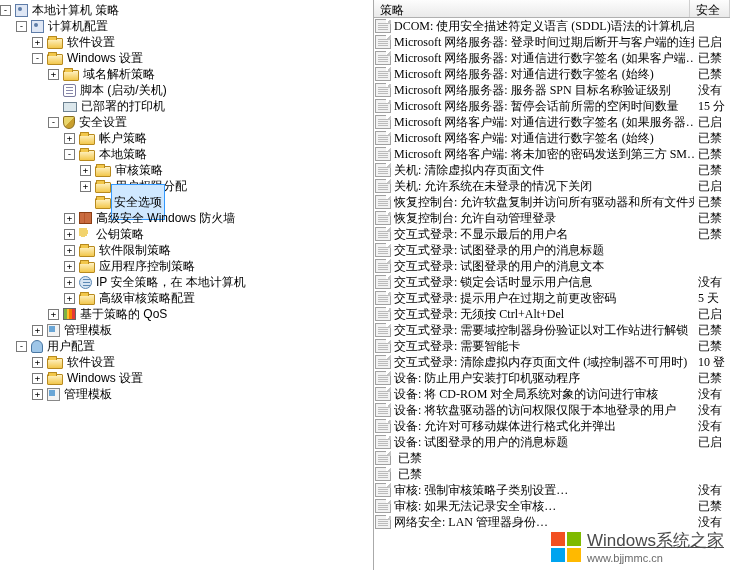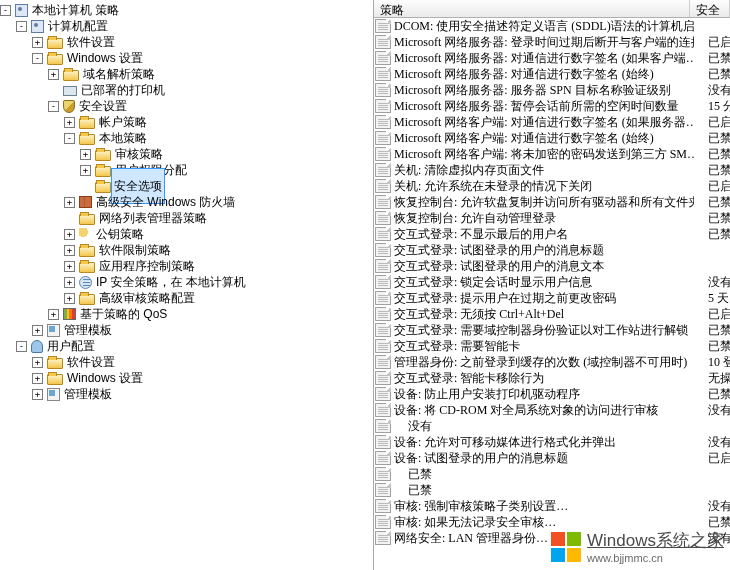--- a/index.html
+++ b/index.html
@@ -165,21 +165,21 @@
   white-space:nowrap;
   align-items:center;
 }
 .lrow .licon {
   width:16px;height:14px;display:inline-block;margin:0 3px 0 1px;position:relative;
 }
 .licon-doc { background:#f3f3f3;border:1px solid #a0a0a0; }
 .licon-doc::after{content:"";position:absolute;left:2px;top:3px;right:2px;height:1px;background:#bbb;box-shadow:0 2px 0 #bbb,0 4px 0 #bbb,0 6px 0 #bbb;}
 .licon-doc::before{content:"";position:absolute;right:-1px;top:-1px;width:5px;height:5px;background:linear-gradient(135deg,#fff 50%,#c5c5c5 50%);}
 .lrow .c1 { width:300px; overflow:hidden; text-overflow:clip; }
-.lrow .c2 { flex:1; overflow:hidden; padding-left:4px;margin-left:10px; }
+.lrow .c2 { flex:1; overflow:hidden; padding-left:4px; }
 
 
 .watermark {
   position:absolute;
   right:6px; bottom:6px;
   display:flex; align-items:center;
   font-family: "Segoe UI", Arial, sans-serif;
   color:#4a4a4a;
   pointer-events:none;
 }
@@ -225,20 +225,26 @@
         </div>
         <div class="row">
           <span class="indent" style="width: 48px;"></span>
           <span class="toggle">+</span>
           <span class="icon icon-folder"></span>
           <span class="label">域名解析策略</span>
         </div>
         <div class="row">
           <span class="indent" style="width: 48px;"></span>
           <span class="toggle blank"></span>
+          <span class="icon icon-scroll"></span>
+          <span class="label">脚本 (启动/关机)</span>
+        </div>
+        <div class="row">
+          <span class="indent" style="width: 48px;"></span>
+          <span class="toggle blank"></span>
           <span class="icon icon-printer"></span>
           <span class="label">已部署的打印机</span>
         </div>
         <div class="row">
           <span class="indent" style="width: 48px;"></span>
           <span class="toggle">-</span>
           <span class="icon icon-shield"></span>
           <span class="label">安全设置</span>
         </div>
         <div class="row">
@@ -269,26 +275,20 @@
           <span class="indent" style="width: 80px;"></span>
           <span class="toggle blank"></span>
           <span class="icon icon-folder"></span>
           <span class="label">安全选项</span>
         </div>
         <div class="row">
           <span class="indent" style="width: 64px;"></span>
           <span class="toggle">+</span>
           <span class="icon icon-wall"></span>
           <span class="label">高级安全 Windows 防火墙</span>
-        </div>
-        <div class="row">
-          <span class="indent" style="width: 64px;"></span>
-          <span class="toggle blank"></span>
-          <span class="icon icon-folder"></span>
-          <span class="label">网络列表管理器策略</span>
         </div>
         <div class="row">
           <span class="indent" style="width: 64px;"></span>
           <span class="toggle">+</span>
           <span class="icon icon-key"></span>
           <span class="label">公钥策略</span>
         </div>
         <div class="row">
           <span class="indent" style="width: 64px;"></span>
           <span class="toggle">+</span>
@@ -457,40 +457,36 @@
           <span class="c1">交互式登录: 需要域控制器身份验证以对工作站进行解锁</span>
           <span class="c2">已禁</span>
         </div>
         <div class="lrow">
           <span class="licon licon-doc"></span>
           <span class="c1">交互式登录: 需要智能卡</span>
           <span class="c2">已禁</span>
         </div>
         <div class="lrow">
           <span class="licon licon-doc"></span>
-          <span class="c1">管理器身份: 之前登录到缓存的次数 (域控制器不可用时)</span>
+          <span class="c1">交互式登录: 清除虚拟内存页面文件 (域控制器不可用时)</span>
           <span class="c2">10 登</span>
         </div>
         <div class="lrow">
           <span class="licon licon-doc"></span>
-          <span class="c1">交互式登录: 智能卡移除行为</span>
-          <span class="c2">无操</span>
-        </div>
-        <div class="lrow">
-          <span class="licon licon-doc"></span>
           <span class="c1">设备: 防止用户安装打印机驱动程序</span>
           <span class="c2">已禁</span>
         </div>
         <div class="lrow">
           <span class="licon licon-doc"></span>
           <span class="c1">设备: 将 CD-ROM 对全局系统对象的访问进行审核</span>
           <span class="c2">没有</span>
         </div>
         <div class="lrow">
           <span class="licon licon-doc"></span>
+          <span class="c1">设备: 将软盘驱动器的访问权限仅限于本地登录的用户</span>
           <span class="c2">没有</span>
         </div>
         <div class="lrow">
           <span class="licon licon-doc"></span>
           <span class="c1">设备: 允许对可移动媒体进行格式化并弹出</span>
           <span class="c2">没有</span>
         </div>
         <div class="lrow">
           <span class="licon licon-doc"></span>
           <span class="c1">设备: 试图登录的用户的消息标题</span>

